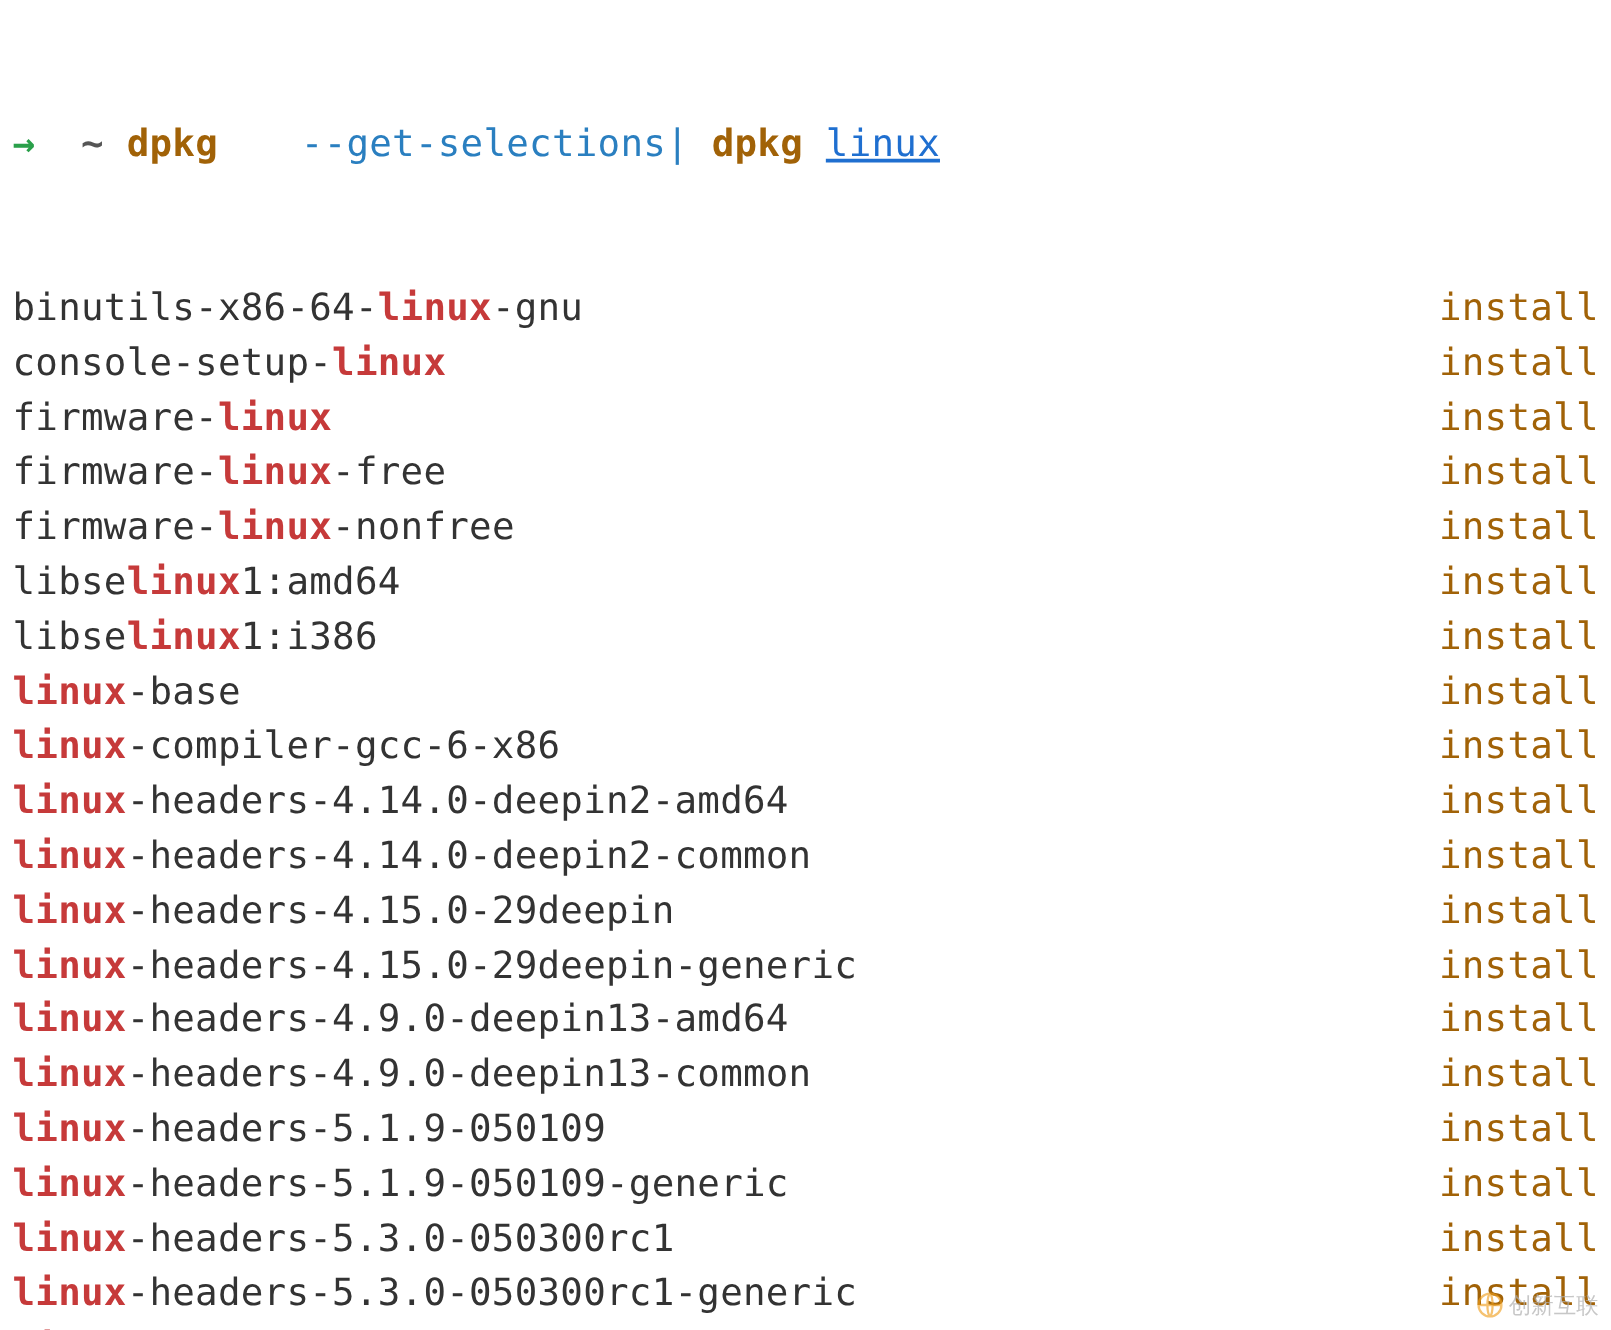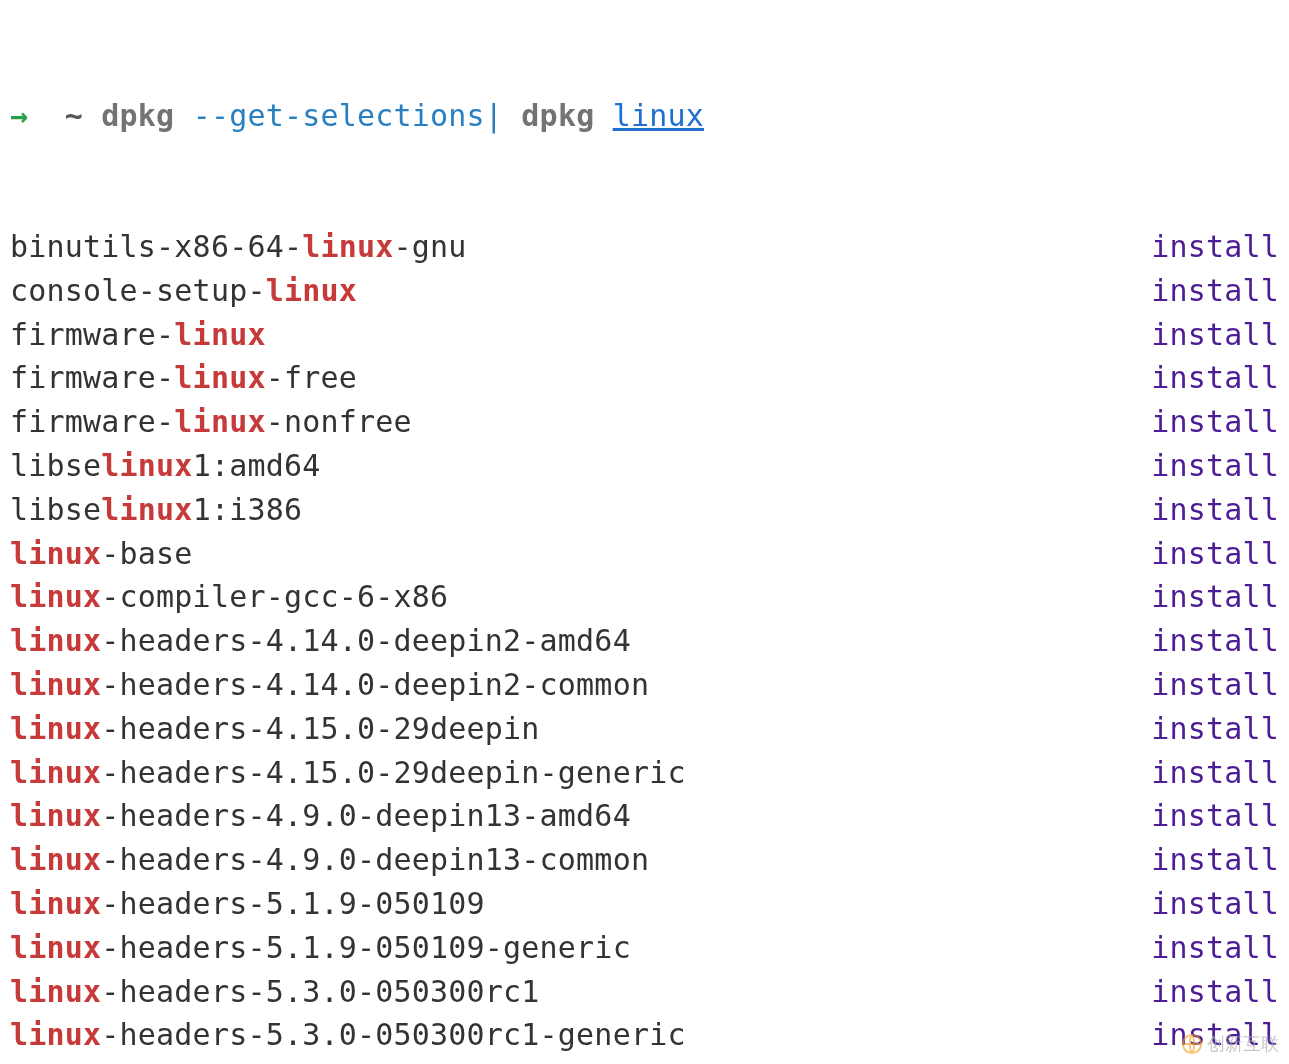--- a/index.html
+++ b/index.html
@@ -14,31 +14,31 @@
     font-family: "Menlo", "Consolas", "DejaVu Sans Mono", monospace;
     font-size: 30px;
     line-height: 1.46;
     letter-spacing: 0.2px;
     padding: 6px 10px 10px 10px;
     color: #333333;
     white-space: pre;
   }
   .prompt-arrow { color: #2aa04a; font-weight: bold; }
   .prompt-tilde { color: #555; font-weight: bold; }
-  .cmd-bold    { color: #737373; font-weight: bold; }
-  .cmd-option  { color: #2a7fc0; }
+  .cmd-bold    { color: #a16207; font-weight: bold; }
+  .cmd-option  { color: #2a7fc0; margin-left: 48px; }
   .pipe        { color: #2a7fc0; }
   .grep-arg    { color: #1f6fd0; text-decoration: underline; }
   .hl          { color: #c63a3a; font-weight: bold; }
   .row {
     display: flex;
     justify-content: space-between;
   }
   .pkg  { }
-  .stat { color: #4c1d95; }
+  .stat { color: #a16207; }
   .watermark {
     position: absolute;
     right: 10px;
     bottom: 8px;
     font-family: Liberation Serif, serif;
     font-size: 18px;
     color: #b0b0b0;
     opacity: 0.7;
     display: flex;
     align-items: center;

